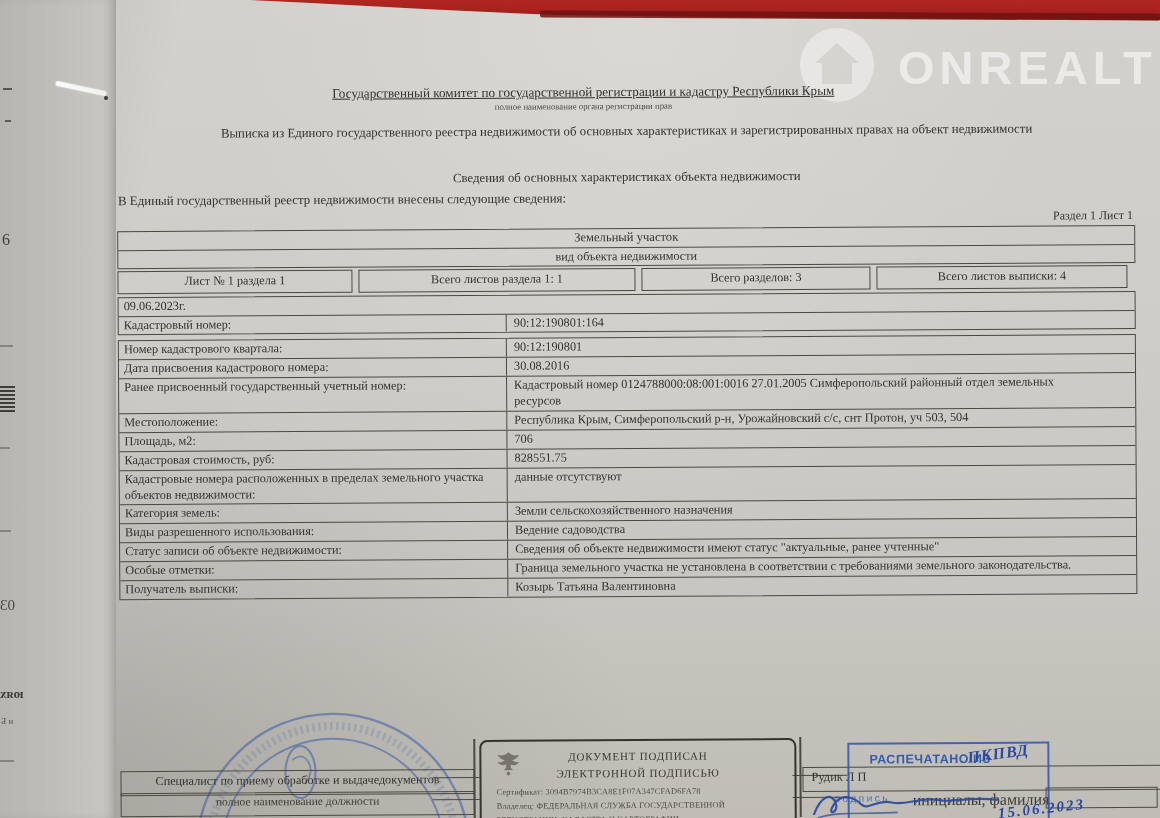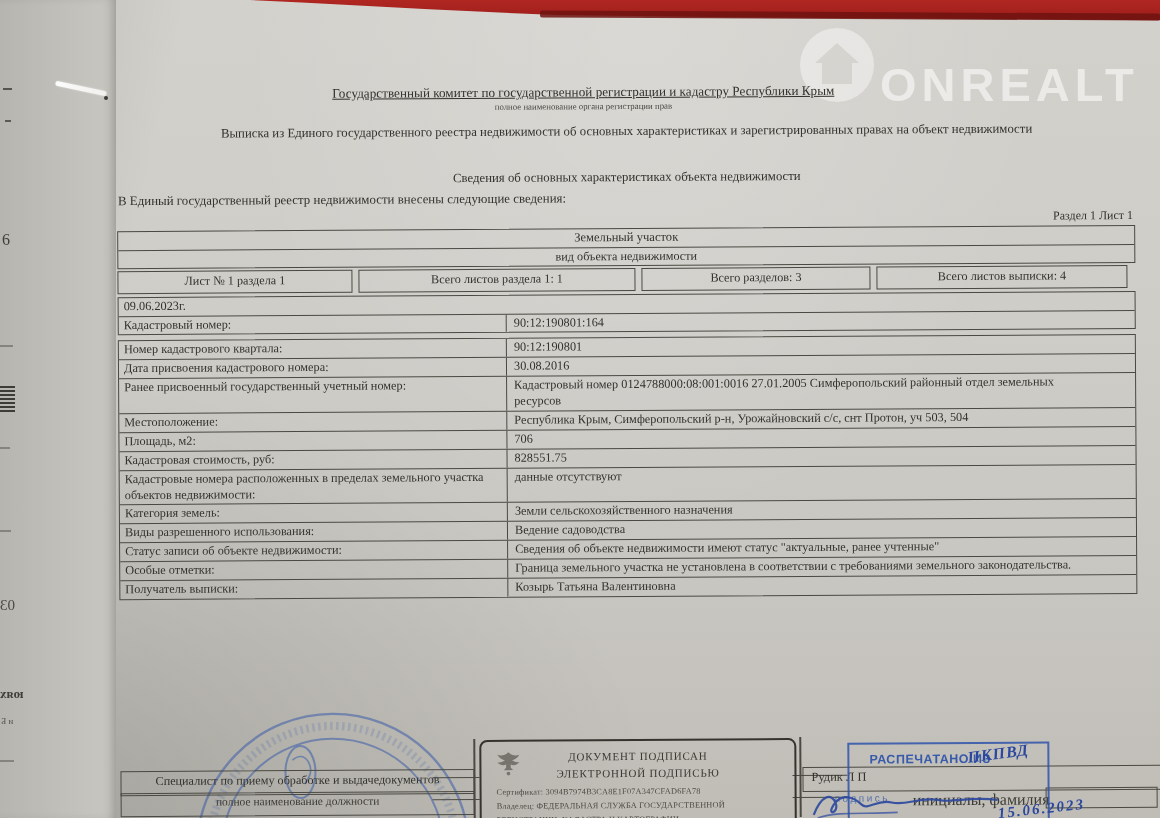--- a/index.html
+++ b/index.html
@@ -28,21 +28,21 @@
   .edge-frag{color:#4a4945;transform:scaleX(-1);}
   .barcode{left:0;top:386px;width:15px;height:26px;
     background:repeating-linear-gradient(180deg,#3d3c37 0 2px,transparent 2px 4px);}
   .faint-line{height:2px;background:rgba(70,70,64,.45);}
   .streak{left:55px;top:86px;width:52px;height:5px;border-radius:3px;
     background:linear-gradient(90deg,rgba(255,255,255,.95),rgba(255,255,255,.75));
     transform:rotate(12deg);box-shadow:0 0 2px rgba(255,255,255,.6);}
   .streak-dot{left:104px;top:96px;width:4px;height:4px;border-radius:50%;background:#3c3b36;}
 
   
-  .watermark{left:798px;top:26px;display:flex;align-items:flex-end;gap:4px;}
+  .watermark{left:798px;top:26px;display:flex;align-items:center;gap:22px;}
   .wm-text .wm-brand{font-family:"Liberation Sans",sans-serif;font-weight:bold;font-size:47px;
     letter-spacing:5px;color:rgba(255,255,255,.55);line-height:1;}
   .wm-text .wm-sub{font-family:"Liberation Sans",sans-serif;font-size:16px;letter-spacing:9.5px;
     color:rgba(255,255,255,.48);margin-top:6px;}
 
   
   .sheet{left:0;top:0;width:1160px;height:818px;transform:rotate(-.35deg);transform-origin:55% 45%;}
   .ctr{text-align:center;}
   .hdr-authority{left:150px;top:84px;width:870px;font-size:13.2px;text-decoration:underline;}
   .hdr-cap{left:150px;top:101px;width:870px;font-size:8.8px;color:#4a4943;}

